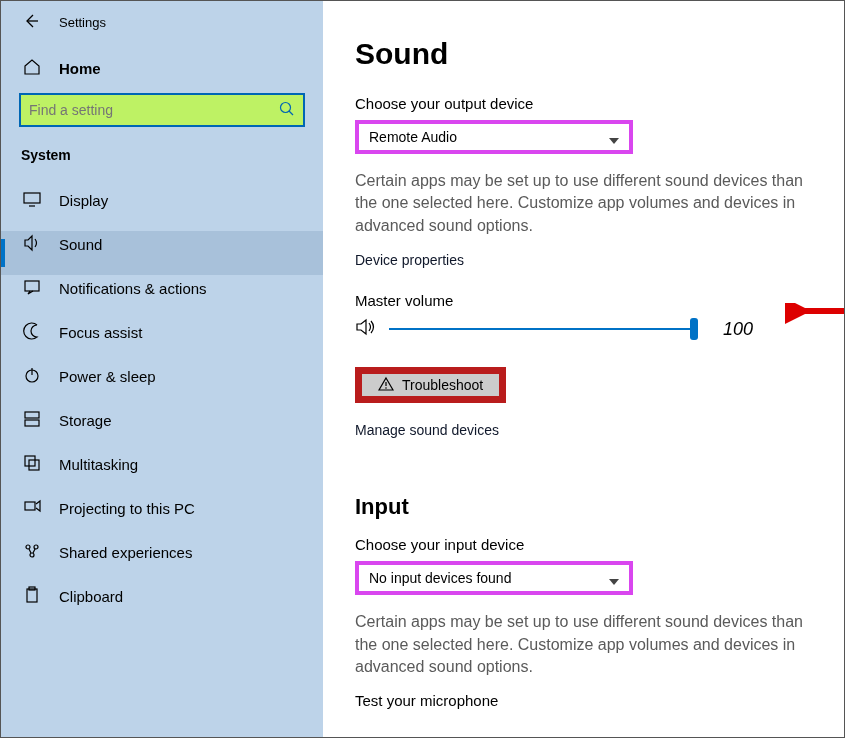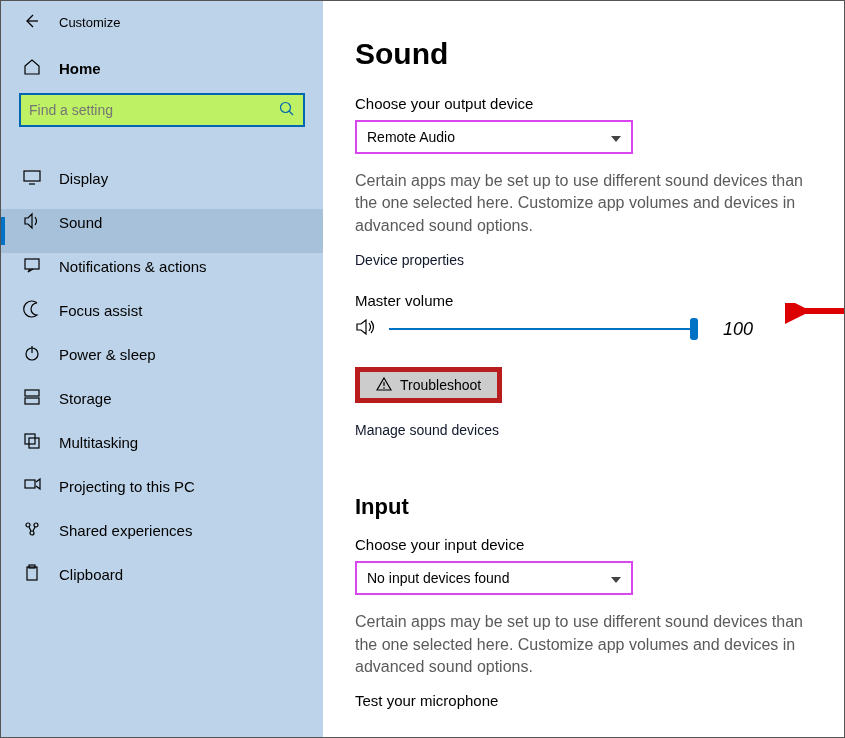--- a/index.html
+++ b/index.html
@@ -17,62 +17,63 @@
 .section-label { font-weight: 600; font-size: 14px; padding: 0 18px 6px 20px; }
 .nav { margin-top: 18px; }
 .nav-item { display: flex; align-items: center; gap: 18px; height: 44px; padding: 0 18px 18px 22px; font-size: 15px; cursor: pointer; position: relative; }
 .nav-item.active { background: #a8c1da; }
 .nav-item.active::before { content: ""; position: absolute; left: 0; top: 8px; bottom: 8px; width: 4px; background: #0072c6; }
 .nav-item svg { flex-shrink: 0; width: 18px; height: 18px; }
 .main { flex: 1; padding: 36px 24px 0 32px; overflow-y: auto; position: relative; }
 h1 { font-size: 30px; font-weight: 600; margin-bottom: 24px; }
 h2 { font-size: 22px; font-weight: 600; margin-bottom: 16px; }
 .label { font-size: 15px; margin-bottom: 8px; }
-.select { width: 278px; height: 34px; border: 2px solid #d946ef; padding: 0 30px 0 10px; font-size: 14px; background: #fff; display: flex; align-items: center; justify-content: space-between; cursor: pointer; position: relative; margin-bottom: 14px; }
+.select { width: 278px; height: 34px; border: 4px solid #d946ef; padding: 0 30px 0 10px; font-size: 14px; background: #fff; display: flex; align-items: center; justify-content: space-between; cursor: pointer; position: relative; margin-bottom: 14px; }
 .select::after { content: ""; position: absolute; right: 10px; top: 14px; border-left: 5px solid transparent; border-right: 5px solid transparent; border-top: 6px solid #444; }
 .desc { font-size: 16px; color: #5a5a5a; line-height: 1.4; margin-bottom: 14px; max-width: 460px; margin-top: 16px; }
 .link { color: #0f172a; font-size: 14px; cursor: pointer; margin-bottom: 24px; display: inline-block; }
 .volume-row { display: flex; align-items: center; gap: 12px; margin-bottom: 26px; }
 .slider-track { flex: 0 0 306px; height: 2px; background: #0072c6; position: relative; }
 .slider-thumb { position: absolute; right: -3px; top: -10px; width: 8px; height: 22px; background: #0072c6; border-radius: 3px; }
 .volume-val { font-size: 18px; margin-left: 16px; font-style: italic; }
-.btn { display: inline-flex; align-items: center; gap: 8px; height: 36px; padding: 0 16px; background: #ccc; border: 5px solid #b91c1c; font-size: 14px; cursor: pointer; margin-bottom: 18px; }
+.btn { display: inline-flex; align-items: center; gap: 8px; height: 36px; padding: 0 16px; background: #ccc; border: 7px solid #b91c1c; font-size: 14px; cursor: pointer; margin-bottom: 18px; }
 .arrow { position: absolute; left: 462px; top: 302px; pointer-events: none; }
 </style>
 </head>
 <body>
 
 <div class="window">
   <div class="sidebar">
     <div class="back-row">
       <span>
         <svg width="16" height="16" viewBox="0 0 16 16">
             <path d="M10 2 L4 8 L10 14" stroke="#000" stroke-width="1.3" fill="none"></path>
             <line x1="4" y1="8" x2="15" y2="8" stroke="#000" stroke-width="1.3"></line>
           </svg>
       </span>
-      <span>Customize</span>
+      <span>Settings</span>
     </div>
     <div class="home-row">
       <span>
         <svg width="18" height="18" viewBox="0 0 18 18">
             <path d="M2 8 L9 2 L16 8 L16 16 L2 16 Z" stroke="#000" stroke-width="1.2" fill="none"></path>
           </svg>
       </span>
       <span>Home</span>
     </div>
     <div class="search-wrap">
       <input class="search" placeholder="Find a setting" style="">
       <span class="search-icon">
         <svg width="16" height="16" viewBox="0 0 16 16">
             <circle cx="6.5" cy="6.5" r="5" stroke="#0066b4" stroke-width="1.2" fill="none"></circle>
             <line x1="10" y1="10" x2="14" y2="14" stroke="#0066b4" stroke-width="1.2"></line>
           </svg>
       </span>
     </div>
+    <div class="section-label">System</div>
     <div class="nav" id="nav">
         <div class="nav-item">
           <span><svg width="18" height="18" viewBox="0 0 18 18" stroke-width="1.2">
               <rect x="1" y="3" width="16" height="10" stroke="#000" fill="none"></rect>
               <line x1="6" y1="16" x2="12" y2="16" stroke="#000"></line>
             </svg></span>
           <span>Display</span>
         </div>
         <div class="nav-item active">
           <span><svg width="18" height="18" viewBox="0 0 18 18" stroke-width="1.2">

